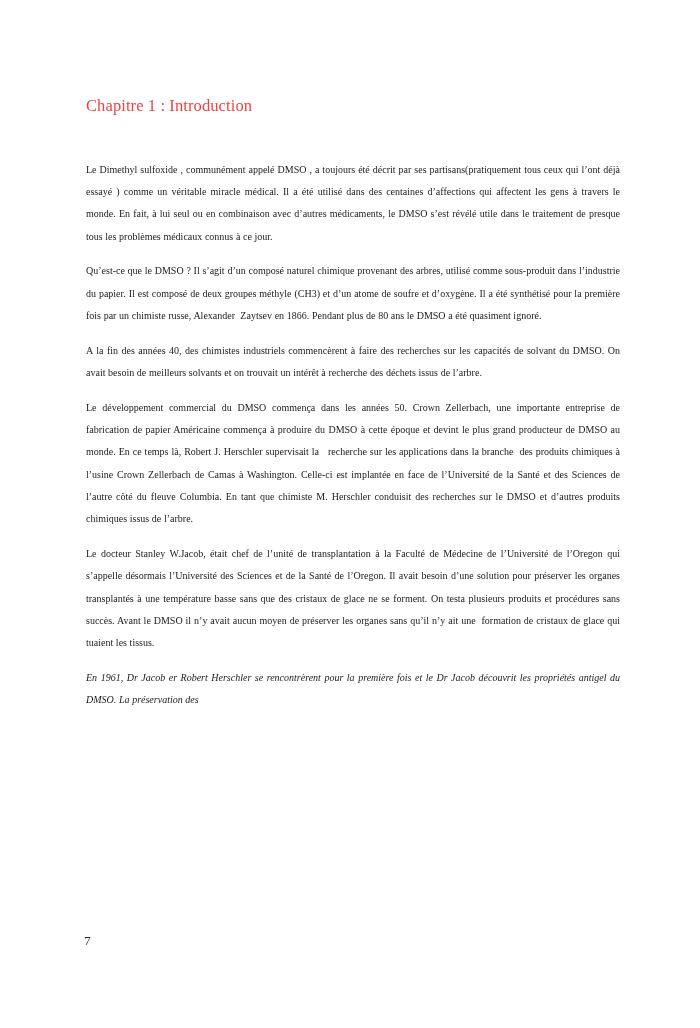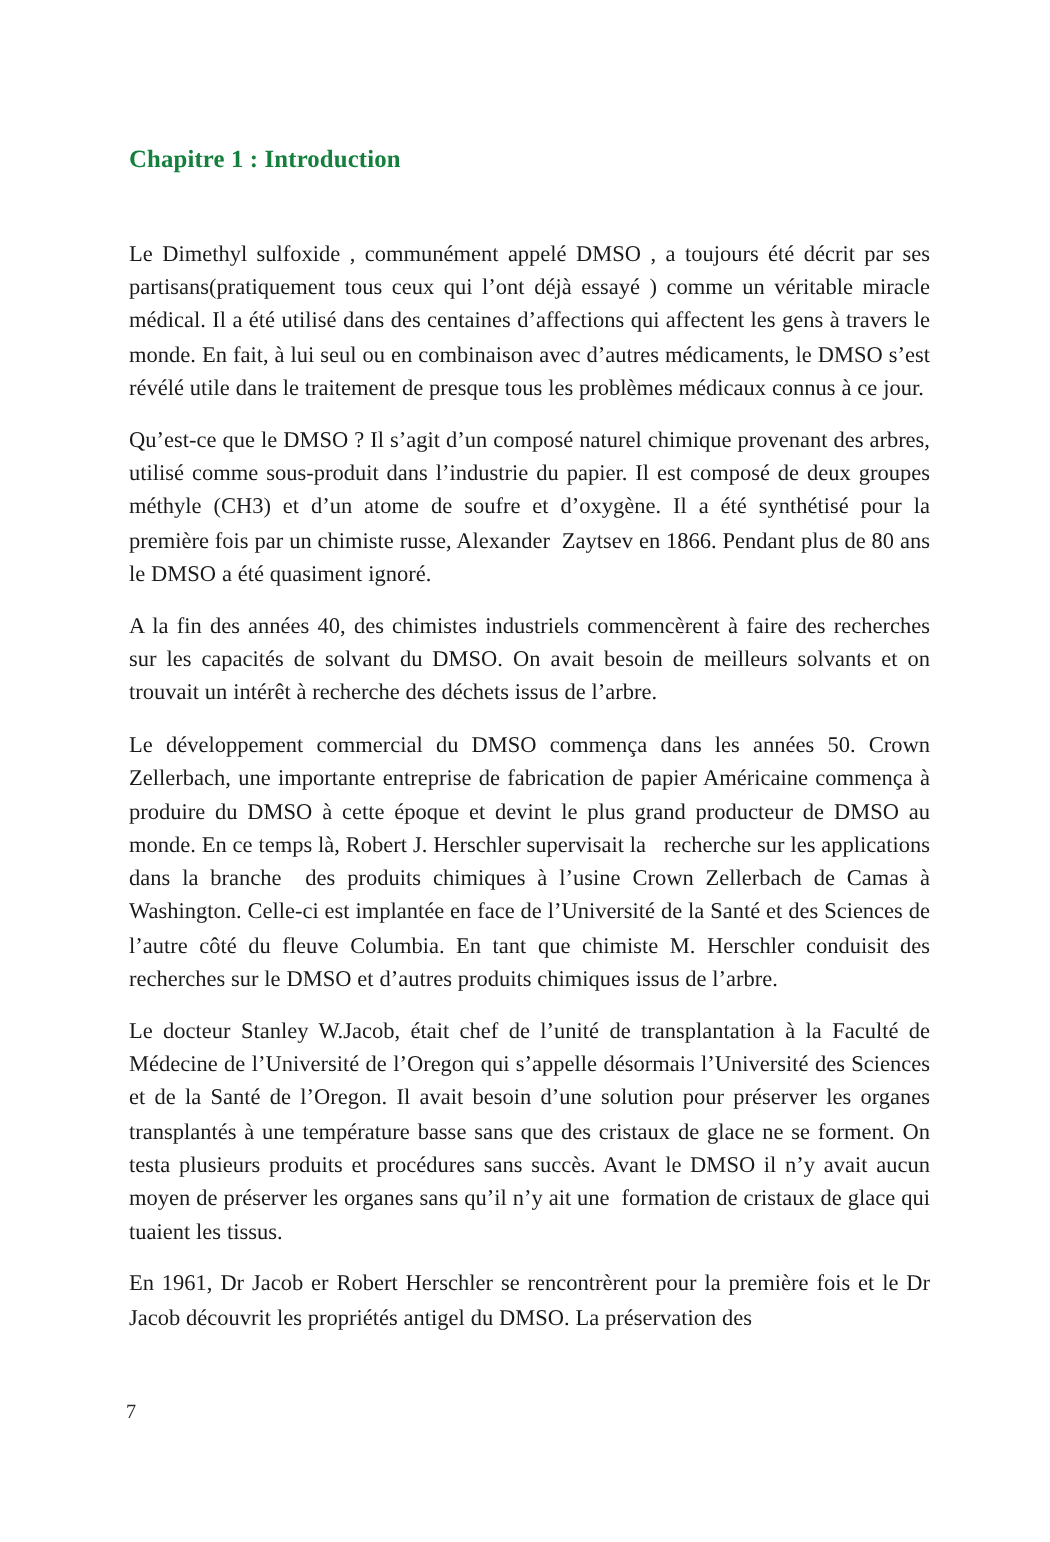--- a/index.html
+++ b/index.html
@@ -26,43 +26,44 @@
     background: #ffffff;
   }
   .content {
     position: absolute;
     left: 86px;
     top: 96px;
     width: 534px;
   }
   .chapter-title {
     font-size: 16.5px;
-    font-weight: bold;
+    font-weight: normal;
     letter-spacing: 0.1px;
     line-height: 1.25;
     margin: 0 0 0 0;
-    color: #15803d;
+    color: #ef4444;
     white-space: pre;
   }
   .body-block {
     margin-top: 42px;
   }
   p.para {
-    font-size: 15px;
+    font-size: 10px;
     line-height: 22.3px;
     text-align: justify;
     text-justify: inter-word;
     margin: 0 0 12.5px 0;
     color: #1a1a1a;
     white-space: pre-wrap;
     word-spacing: 0.15px;
     hyphens: none;
   }
   p.para:last-child {
     margin-bottom: 0;
+    font-style: italic;
   }
   .page-number {
     position: absolute;
     left: 84px;
     top: 934px;
     font-size: 13.5px;
     line-height: 1;
     color: #2b2b2b;
     font-family: "Liberation Serif", "DejaVu Serif", serif;
   }

